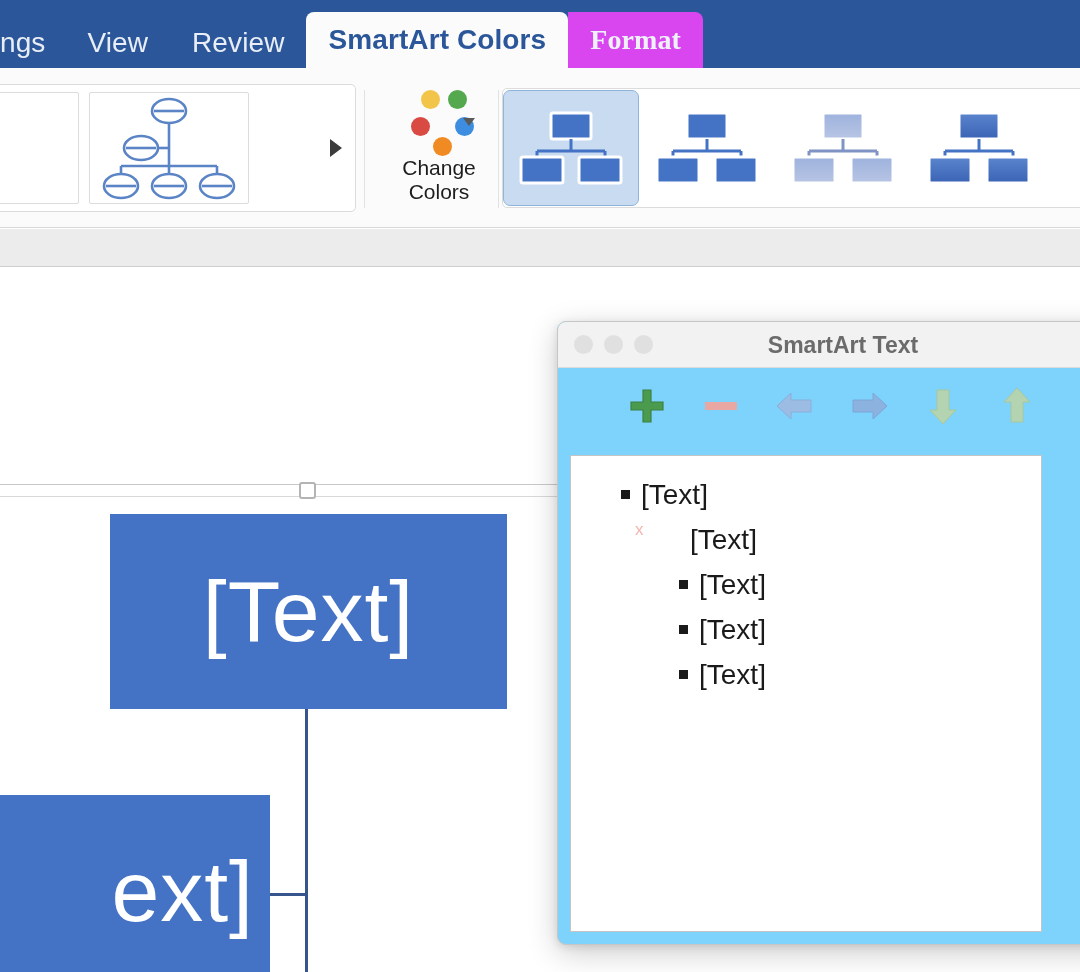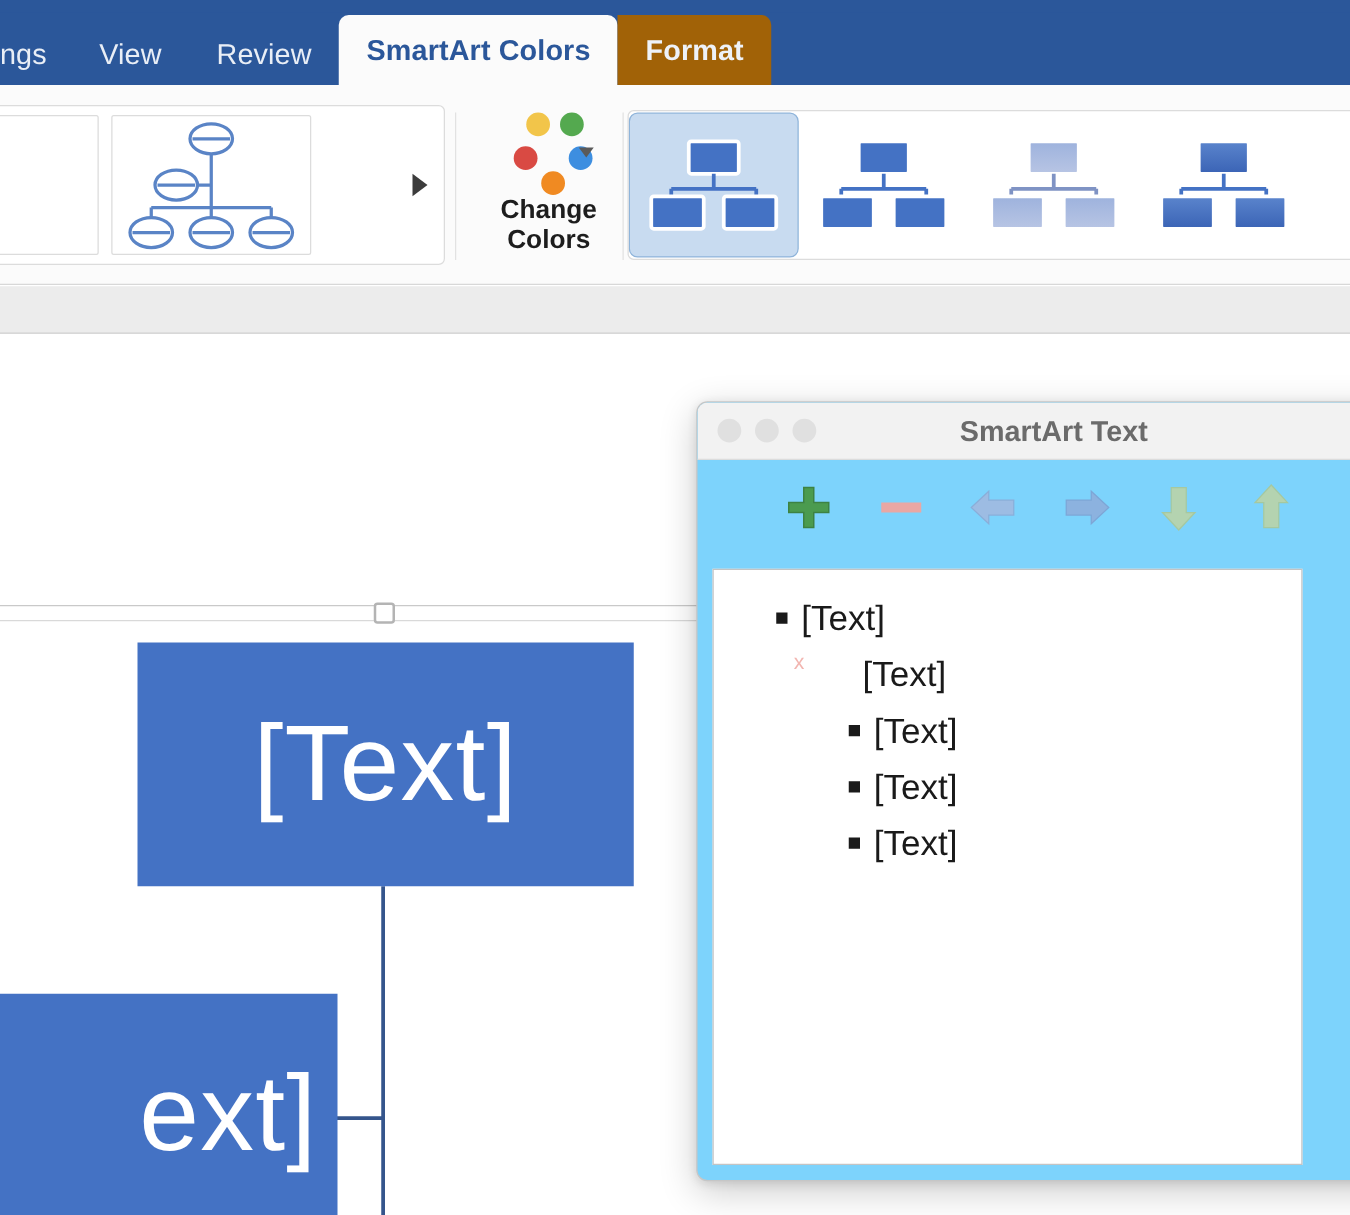--- a/index.html
+++ b/index.html
@@ -23,33 +23,33 @@
   }
   .tabs-row {
     position: absolute; left: 0; bottom: 0; height: 58px;
     display: flex; align-items: flex-end;
   }
   .tab {
     height: 50px;
     padding: 0 22px;
     display: flex; align-items: center; justify-content: center;
     color: #e9eef6;
-    font-size: 23px;
+    font-size: 28px;
     letter-spacing: 0.1px;
     white-space: nowrap;
     border-radius: 8px 8px 0 0;
   }
   .tab.partial { padding-left: 0; padding-right: 20px; }
   .tab.active {
     background: #fbfbfb;
     color: #2b579a;
     font-weight: bold;
     height: 56px;
   }
-  .tab.contextual { background: #a16207; color:#eef2f8; font-weight: bold; height: 56px; border-radius: 0 8px 0 0;}
+  .tab.contextual { background: #d946ef; color:#eef2f8; font-weight: bold; height: 56px; border-radius: 0 8px 0 0; font-family: Liberation Serif, serif;}
 
   
   .ribbon-body {
     position: absolute; left: 0; top: 68px; width: 1080px; height: 160px;
     background: #fbfbfb;
     border-bottom: 1px solid #d8d8d8;
   }
 
   
   .layouts-group {
@@ -92,21 +92,21 @@
   .cc-dots i.d2 { left: 45px;  top: 0px;  background: #54a94f; }
   .cc-dots i.d3 { left: 8px;   top: 27px; background: #d94a43; }
   .cc-dots i.d4 { left: 52px;  top: 27px; background: #3d8ee0; }
   .cc-dots i.d5 { left: 30px;  top: 47px; background: #f08a22; }
   .cc-caret {
     position: absolute; left: 83px; top: 32px;
     width: 0; height: 0;
     border-left: 6px solid transparent; border-right: 6px solid transparent;
     border-top: 8px solid #5a5a5a;
   }
-  .cc-label { margin-top: 4px; text-align: center; font-size: 21px; color: #1d1d1d; line-height: 1.12; font-weight: bold; }
+  .cc-label { margin-top: 4px; text-align: center; font-size: 21px; color: #1d1d1d; line-height: 1.12; }
 
   .ribbon-sep2 {
     position: absolute; left: 498px; top: 22px;
     width: 1px; height: 118px; background: #e2e2e2;
   }
 
   
   .styles-group {
     position: absolute; left: 502px; top: 20px;
     width: 600px; height: 120px;

